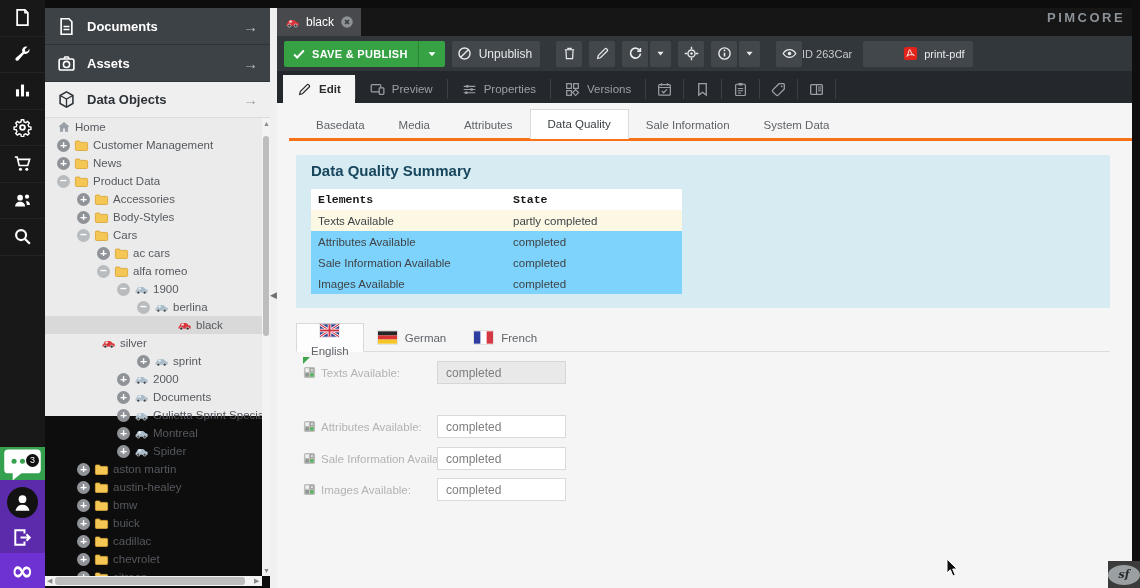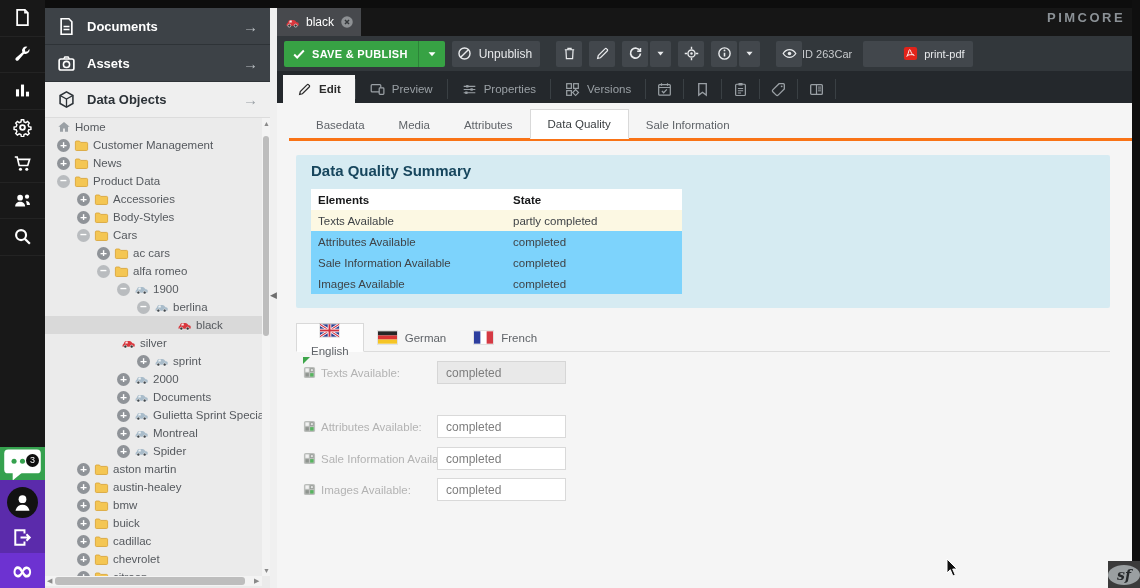--- a/index.html
+++ b/index.html
@@ -25,21 +25,21 @@
     color:#fff; display:flex; align-items:center; justify-content:center; font-size:27px; font-weight:bold;
     font-family:"DejaVu Sans", sans-serif; }
 
   
   #topstrip { position:absolute; left:45px; top:0; width:1095px; height:8px; background:#0d0d0d; }
   #rightstrip { position:absolute; left:1132px; top:0; width:8px; height:588px; background:#0f0f0f; z-index:4; }
   #pimcore-logo { position:absolute; left:1047px; top:10px; color:#8b9196; font-size:13px; font-weight:bold;
     letter-spacing:2.5px; z-index:6; }
 
   
-  #sidebar { position:absolute; left:45px; top:8px; width:225px; height:580px; background:#ebebeb; }
+  #sidebar { position:absolute; left:45px; top:8px; width:225px; height:408px; background:#ebebeb; }
   .side-hd { height:37px; display:flex; align-items:center; padding:0 12px; gap:11px; cursor:pointer; }
   .side-hd.dark { background:#3d4247; color:#fff; border-bottom:1px solid #2e3337; }
   .side-hd.light { background:#efefef; color:#2c3237; border-bottom:1px solid #dcdcdc; height:36px; }
   .side-hd .ic svg { width:19px; height:19px; }
   .side-hd .hd-label { font-size:13px; font-weight:bold; flex:1; }
   .side-hd .arrow { font-size:15px; }
   .side-hd.dark .arrow { color:#b9bec2; }
   .side-hd.light .arrow { color:#9aa0a5; }
 
   #tree { position:absolute; left:0; top:110px; width:217px; height:458px; overflow:hidden; }
@@ -103,21 +103,21 @@
     padding-left:10px; border-bottom:3px solid #f97316; }
   .stab { padding:8px 17px; font-size:11.5px; color:#5f6368; cursor:pointer; margin-bottom:-1px; }
   .stab.active { background:#fff; border:1px solid #d9d9d9; border-bottom:1px solid #fff; color:#3c4043; }
 
   #dq-panel { position:absolute; left:19px; top:52px; width:814px; height:153px; background:#d6ebf2; border-radius:2px; }
   #dq-title { position:absolute; left:15px; top:7px; font-size:15px; font-weight:bold; color:#17465d; }
   #dq-table { position:absolute; left:15px; top:34px; width:371px; font-size:11.5px; color:#3f4347; }
   .dqrow { height:21px; display:flex; align-items:center; }
   .dqrow .c1 { width:195px; padding-left:7px; }
   .dqrow .c2 { flex:1; padding-left:7px; }
-  .dqrow.hdr { background:#fff; font-weight:bold; color:#17181a; }
+  .dqrow.hdr { background:#fff; font-weight:bold; color:#17181a;font-family:Liberation Mono, monospace; }
   .dqrow.partial { background:#fcf8e3; }
   .dqrow.complete { background:#7dd3fc; }
 
   #langbar { position:absolute; left:19px; top:220px; width:814px; height:29px; border-bottom:1px solid #dcdcdc;
     display:flex; align-items:flex-end; }
   .ltab { height:29px; display:flex; align-items:center; gap:8px; padding:0 14px; font-size:11.5px;
     color:#5f6368; cursor:pointer; margin-bottom:-1px; }
   .ltab.active { background:#fdfdfd; border:1px solid #d9d9d9; border-bottom:1px solid #fdfdfd;flex-direction:column; }
   .flag svg { width:19px; height:13px; box-shadow:0 0 0 1px rgba(0,0,0,.08); }
 
@@ -127,21 +127,21 @@
   .fld-input { position:absolute; left:160px; width:129px; height:23px; border:1px solid #d9d9d9;
     background:#fff; font-size:12px; color:#7e7e7e; padding-left:8px; font-family:"Liberation Sans", sans-serif; }
   .fld-input.disabled { background:#e9e9e9; border-color:#d6d6d6; }
   .dirty-tri { position:absolute; left:26px; width:0; height:0; border-left:7px solid #3da54a;
     border-bottom:7px solid transparent; }
 
   
   #sf-badge { position:absolute; left:1108px; top:561px; width:32px; height:27px; background:#3b3b3b; z-index:7;
     display:flex; align-items:center; justify-content:center; cursor:pointer; }
   #sf-circle { width:40px; height:20px; border-radius:50%; background:#9a9fa1; color:#26292b;
-    font-family:"DejaVu Serif", serif; font-style:italic; font-weight:bold; font-size:14px;
+    font-family:"DejaVu Serif", serif; font-style:italic; font-weight:bold; font-size:11px;
     display:flex; align-items:center; justify-content:center; }
   #cursor { position:absolute; left:946px; top:558px; z-index:9; pointer-events:none; }
 </style>
 </head>
 <body>
 
 <div id="screen">
 
   <div id="topstrip"></div>
   <div id="rightstrip"></div>
@@ -379,21 +379,21 @@
           <span class="ic ticon">
             <svg viewBox="0 0 16 16" width="100%" height="100%">
               <path d="M1.6 10.8c0-1.1.4-2 1.1-2.3l1-2.2c.3-.7 1-1.1 1.7-1.1h3.5c.8 0 1.5.3 2 .9l1.4 1.5 1.5.5c.5.2.8.7.8 1.2v1.4c0 .4-.3.7-.7.7H2.3c-.4 0-.7-.3-.7-.6z" fill="#d8363c"></path>
               <path d="M5.1 5.9l-.8 2h2.9v-2z" fill="#fbe9e9"></path>
               <circle cx="4.6" cy="11.3" r="1.6" fill="#333" stroke="#fff" stroke-width=".6"></circle>
               <circle cx="11.4" cy="11.3" r="1.6" fill="#333" stroke="#fff" stroke-width=".6"></circle>
             </svg>
           </span>
           <span>black</span>
         </div>
-        <div class="trow" style="padding-left: 76px;">
+        <div class="trow" style="padding-left: 56px;">
           <span class="ic ticon">
             <svg viewBox="0 0 16 16" width="100%" height="100%">
               <path d="M1.6 10.8c0-1.1.4-2 1.1-2.3l1-2.2c.3-.7 1-1.1 1.7-1.1h3.5c.8 0 1.5.3 2 .9l1.4 1.5 1.5.5c.5.2.8.7.8 1.2v1.4c0 .4-.3.7-.7.7H2.3c-.4 0-.7-.3-.7-.6z" fill="#d8363c"></path>
               <path d="M5.1 5.9l-.8 2h2.9v-2z" fill="#fbe9e9"></path>
               <circle cx="4.6" cy="11.3" r="1.6" fill="#333" stroke="#fff" stroke-width=".6"></circle>
               <circle cx="11.4" cy="11.3" r="1.6" fill="#333" stroke="#fff" stroke-width=".6"></circle>
             </svg>
           </span>
           <span>silver</span>
         </div>
@@ -761,20 +761,21 @@
       <div class="etab-sep"></div>
     </div>
 
   <div id="content">
     <div id="subtabs">
         <div class="stab">Basedata</div>
         <div class="stab">Media</div>
         <div class="stab">Attributes</div>
         <div class="stab active">Data Quality</div>
         <div class="stab">Sale Information</div>
+        <div class="stab">System Data</div>
       </div>
 
     <div id="dq-panel">
       <div id="dq-title">Data Quality Summary</div>
       <div id="dq-table">
           <div class="dqrow hdr">
             <span class="c1">Elements</span>
             <span class="c2">State</span>
           </div>
           <div class="dqrow partial">

